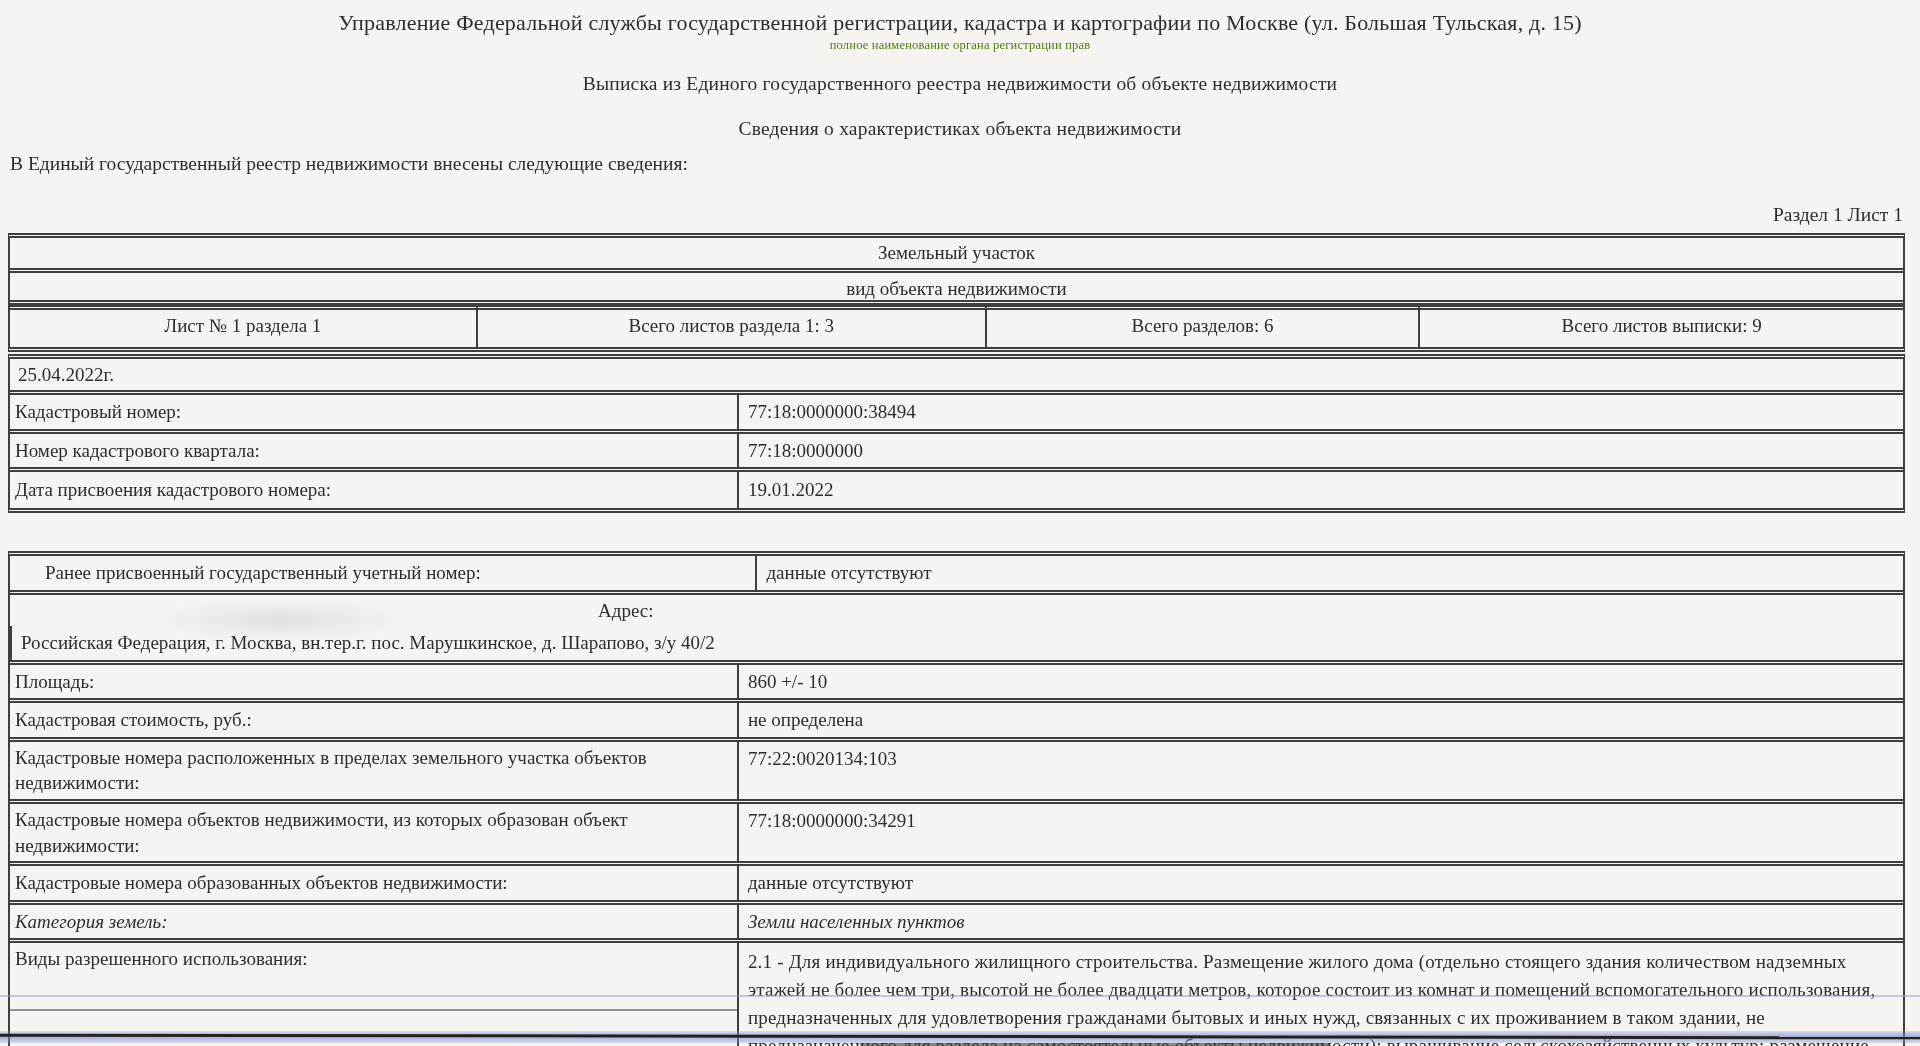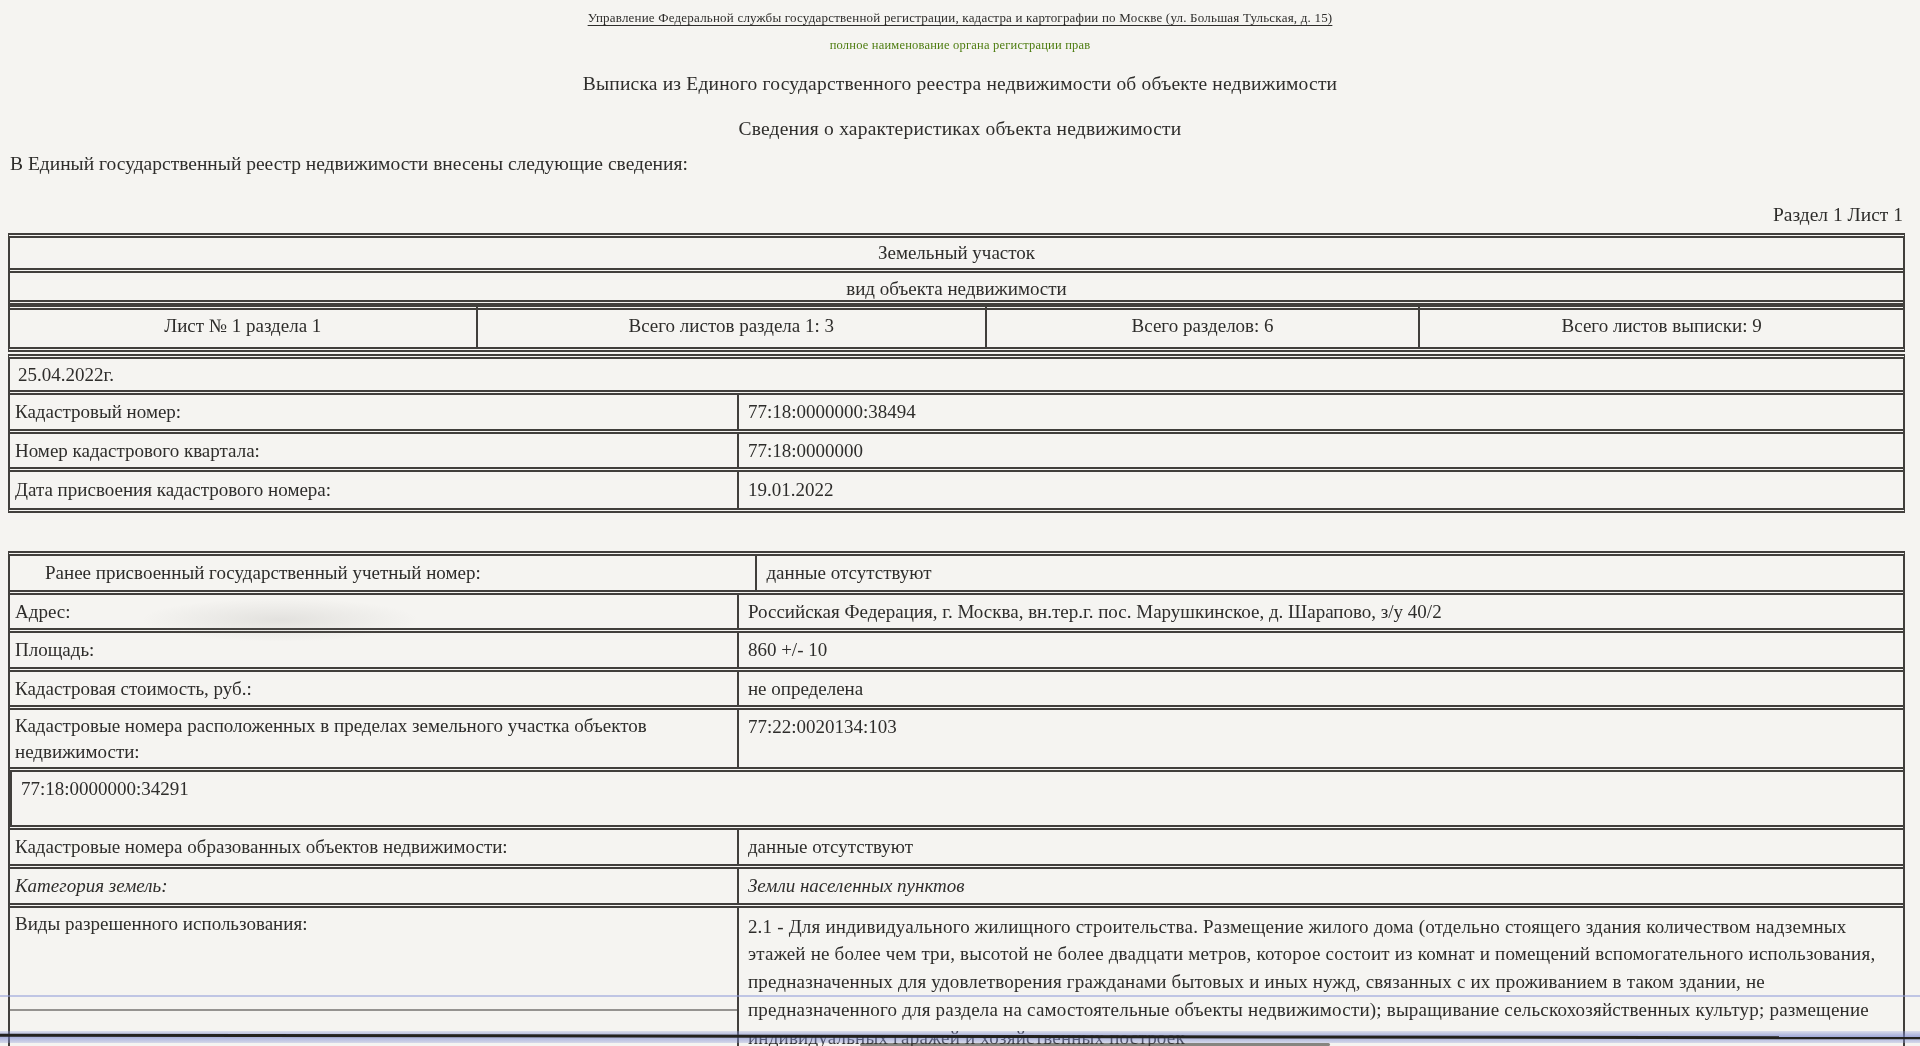--- a/index.html
+++ b/index.html
@@ -14,21 +14,21 @@
     background:var(--paper);
     color:var(--ink);
     font-family:"Liberation Serif","DejaVu Serif",serif;
     font-size:19px;
     position:relative;
   }
   .page{ position:absolute; inset:0; }
 
   
   .center-line{ position:absolute; left:0; width:100%; text-align:center; letter-spacing:.2px; }
-  .authority{ top:10px; text-decoration:underline; text-underline-offset:3px; font-size:13px; }
+  .authority{ top:10px; text-underline-offset:3px; font-size:22px; }
   .authority-caption{ top:38px; font-size:12.5px; color:#4d7c0f; }
   .doc-title{ top:73px; font-size:19.5px; }
   .doc-subtitle{ top:118px; font-size:19.5px; }
   .intro{ position:absolute; left:10px; top:153px; font-size:19.5px; }
   .section-label{ position:absolute; right:17px; top:204px; font-size:19.5px; }
 
   
   .tbl{
     position:absolute; left:8px; width:1897px;
     border:2px solid var(--line);
@@ -74,21 +74,21 @@
   #tbl-sheets .sc2{ width:22.9%; }
   #tbl-sheets .sc3{ width:25.6%; }
 
   
   #tbl-cadastral{ top:354px; }
   #tbl-cadastral .trow{ min-height:36px; }
 
   
   #tbl-details{ top:551px; border-bottom:none; }
   #tbl-details .r0{ min-height:35px;padding-left:30px; }
-  #tbl-details .r1{ min-height:31px; }
+  #tbl-details .r1{ min-height:31px;flex-direction:column; }
   #tbl-details .r2{ min-height:30px; }
   #tbl-details .r3{ min-height:35px; }
   #tbl-details .r4{ min-height:62px; }
   #tbl-details .r5{ min-height:58px; }
   #tbl-details .r6{ min-height:30px; }
   #tbl-details .r7{ min-height:35px;font-style:italic; }
   #tbl-details .r8{ min-height:320px; }
   #tbl-details .r8 .cell-value{ letter-spacing:.2px; line-height:1.47; padding-top:5px; }
 
   
@@ -181,20 +181,21 @@
     </div>
     <div class="trow r3">
       <div class="cell-label">Кадастровая стоимость, руб.:</div>
       <div class="cell-value">не определена</div>
     </div>
     <div class="trow r4 top-align">
       <div class="cell-label">Кадастровые номера расположенных в пределах земельного участка объектов недвижимости:</div>
       <div class="cell-value">77:22:0020134:103</div>
     </div>
     <div class="trow r5 top-align">
+      <div class="cell-label">Кадастровые номера объектов недвижимости, из которых образован объект недвижимости:</div>
       <div class="cell-value">77:18:0000000:34291</div>
     </div>
     <div class="trow r6">
       <div class="cell-label">Кадастровые номера образованных объектов недвижимости:</div>
       <div class="cell-value">данные отсутствуют</div>
     </div>
     <div class="trow r7">
       <div class="cell-label">Категория земель:</div>
       <div class="cell-value">Земли населенных пунктов</div>
     </div>

